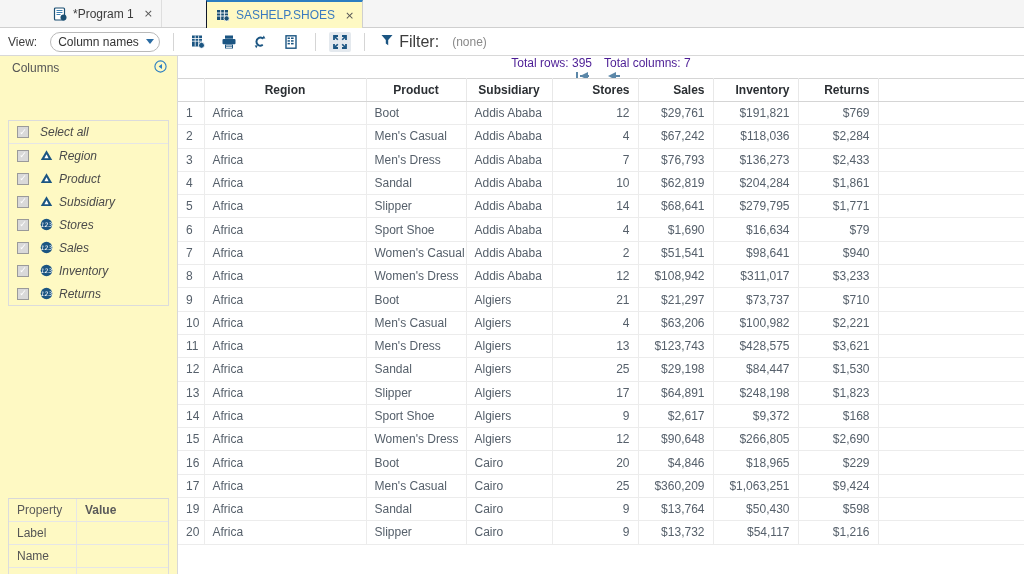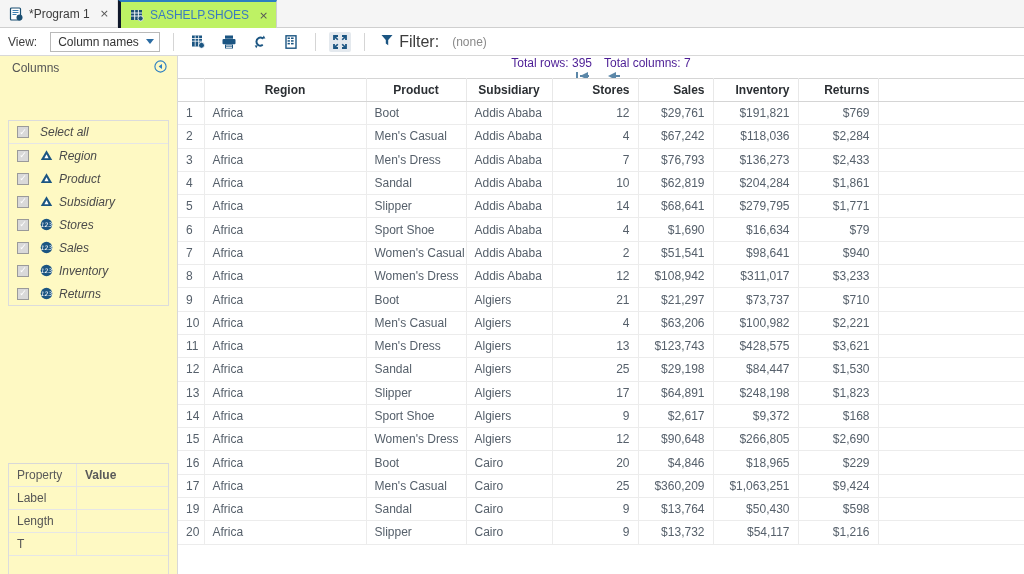--- a/index.html
+++ b/index.html
@@ -21,26 +21,27 @@
   }
   .tab {
     display: flex; align-items: center; gap: 6px;
     padding: 0 8px 0 9px;
     font-size: 12px;
     color: #3c3c3c;
     background: #f5f5f5;
     border-right: 1px solid #dedede;
     cursor: default;
     position: relative;
+    margin-left: 44px;
   }
   .tab.active {
-    background: #bef264;
+    background: #fef9c3;
     color: #3a7bbf;
     border-top: 2px solid #2b7ec1;
-    border-left: 3px solid #0f172a;
+    border-left: 1px solid #0f172a;
     border-right: 1px solid #cfcfcf;
     margin-bottom: -1px;
   }
   .tab-label { white-space: nowrap; }
   .tab-close {
     font-size: 11px; color: #555; margin-left: 4px;
     font-family: "DejaVu Sans", sans-serif;
     line-height: 1; cursor: pointer;
   }
   .tab-icon { width: 14px; height: 14px; display: block; }
@@ -50,21 +51,21 @@
     height: 28px; min-height: 28px;
     background: #ffffff;
     border-bottom: 1px solid #d8d8d8;
     display: flex; align-items: center;
     padding: 0 8px;
     gap: 9px;
   }
   .view-label { font-size: 12px; color: #3c3c3c; margin-right: 4px; }
   .view-select {
     width: 110px; height: 20px;
-    border: 1px solid #b9b9b9; border-radius: 0;
+    border: 1px solid #b9b9b9; border-radius: 10px;
     background: #fff;
     display: flex; align-items: center; justify-content: space-between;
     padding: 0 5px 0 7px;
     font-size: 12px; color: #333;
     cursor: pointer;
   }
   .caret {
     width: 0; height: 0;
     border-left: 4px solid transparent;
     border-right: 4px solid transparent;
@@ -120,21 +121,21 @@
   .col-name-wrap { display: flex; align-items: center; gap: 6px; padding-left: 4px; font-style: italic; }
   .type-icon { width: 13px; height: 13px; display: block; }
   .col-spacer { flex: 1; }
 
   
   .propgrid {
     border-top: 1px solid #d8d8d8;
     margin: 0 8px 0 8px;
     border-left: 1px solid #dcdcdc;
     border-right: 1px solid #dcdcdc;
-    height: 111px; overflow: hidden;
+    height: 76px; overflow: hidden;
   }
   .prop-row { display: flex; height: 23px; border-bottom: 1px solid #e6e6e6; }
   .prop-cell {
     font-size: 12px; color: #555;
     display: flex; align-items: center;
     padding-left: 8px;
   }
   .prop-cell.k { width: 68px; border-right: 1px solid #e6e6e6; }
   .prop-cell.v { flex: 1; font-weight: bold; }
   .prop-row.head .prop-cell { color: #5a5a5a; }
@@ -390,20 +391,24 @@
 
     <div class="col-spacer"></div>
 
     <div class="propgrid">
       <div class="prop-row head">
         <div class="prop-cell k">Property</div>
         <div class="prop-cell v">Value</div>
       </div>
       <div class="prop-row">
         <div class="prop-cell k">Label</div>
+        <div class="prop-cell v"></div>
+      </div>
+      <div class="prop-row">
+        <div class="prop-cell k">Name</div>
         <div class="prop-cell v"></div>
       </div>
       <div class="prop-row">
         <div class="prop-cell k">Length</div>
         <div class="prop-cell v"></div>
       </div>
       <div class="prop-row">
         <div class="prop-cell k">T</div>
         <div class="prop-cell v"></div>
       </div>

